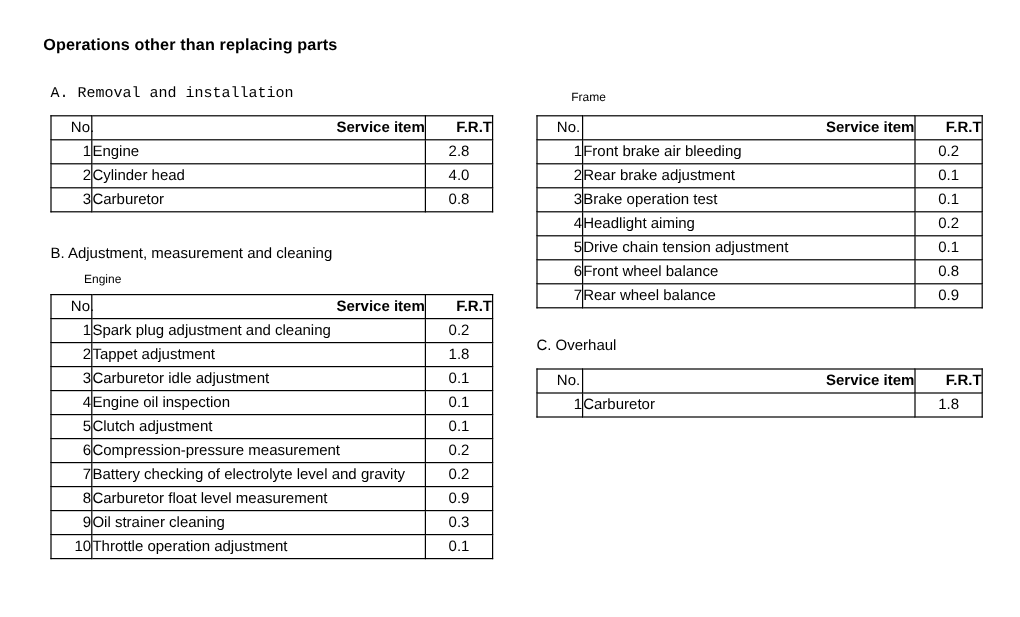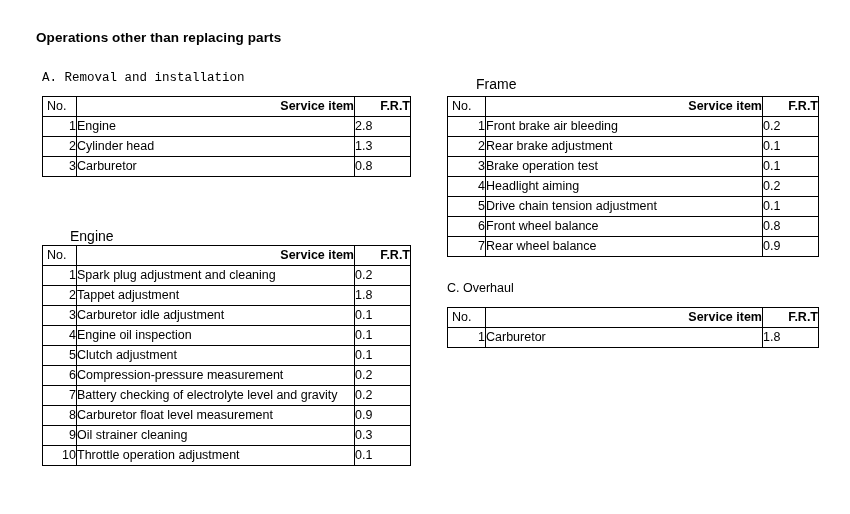--- a/index.html
+++ b/index.html
@@ -29,21 +29,21 @@
     letter-spacing: 0.1px;
   }
   .section-heading {
     position: absolute;
     font-size: 12.5px;
     font-weight: normal;
     white-space: nowrap;
   }
   .sub-heading {
     position: absolute;
-    font-size: 14px;
+    font-size: 10px;
     white-space: nowrap;
   }
   table.frt {
     position: absolute;
     border-collapse: collapse;
     table-layout: fixed;
     font-size: 12.5px;
     background: #ffffff;
   }
   table.frt th, table.frt td {
@@ -54,33 +54,33 @@
     font-weight: normal;
     vertical-align: middle;
   }
   table.frt th {
     text-align: right;
     font-weight: bold;
     font-size: 12.5px;
   }
   table.frt th.no-h {
     text-align: left;
-    padding-left: 4px;
+    padding-left: 16px;
     font-weight: normal;
   }
   td.no-c {
     text-align: right;
     padding-right: 5px;
   }
   td.item-c {
     text-align: left;
     padding-left: 6px;
   }
   td.frt-c {
-    text-align: left;
+    text-align: center;
   }
   
   .tbl-a { left: 42px; top: 96px; width: 368px; }
   .tbl-a col.c1 { width: 34px; }
   .tbl-a col.c2 { width: 278px; }
   .tbl-a col.c3 { width: 56px; }
 
   .tbl-b { left: 42px; top: 245px; width: 368px; }
   .tbl-b col.c1 { width: 34px; }
   .tbl-b col.c2 { width: 278px; }
@@ -120,30 +120,31 @@
     </thead>
     <tbody>
       <tr>
         <td class="no-c">1</td>
         <td class="item-c">Engine</td>
         <td class="frt-c">2.8</td>
       </tr>
       <tr>
         <td class="no-c">2</td>
         <td class="item-c">Cylinder head</td>
-        <td class="frt-c">1.3</td>
+        <td class="frt-c">4.0</td>
       </tr>
       <tr>
         <td class="no-c">3</td>
         <td class="item-c">Carburetor</td>
         <td class="frt-c">0.8</td>
       </tr>
     </tbody>
   </table>
 
+  <div class="section-heading" style="left:42px; top:204px;">B. Adjustment, measurement and cleaning</div>
   <div class="sub-heading" style="left:70px; top:228px;">Engine</div>
 
   <table class="frt tbl-b">
     <colgroup>
         <col class="c1">
         <col class="c2">
         <col class="c3">
       </colgroup>
     <thead>
       <tr>

